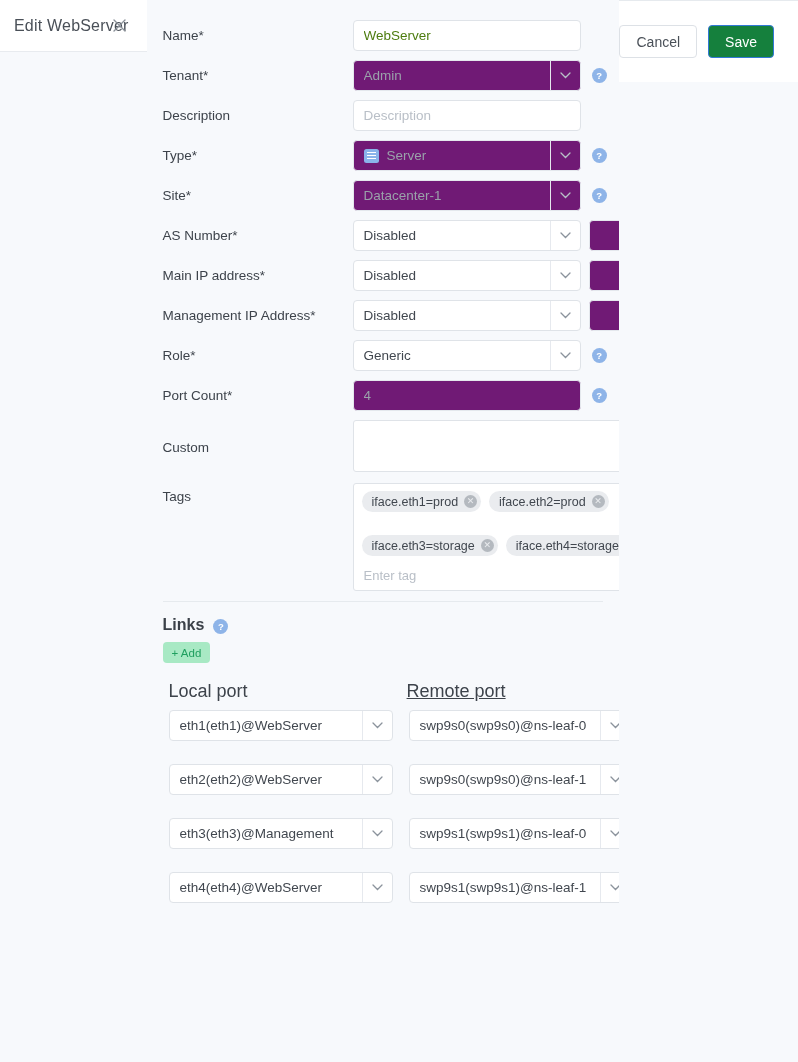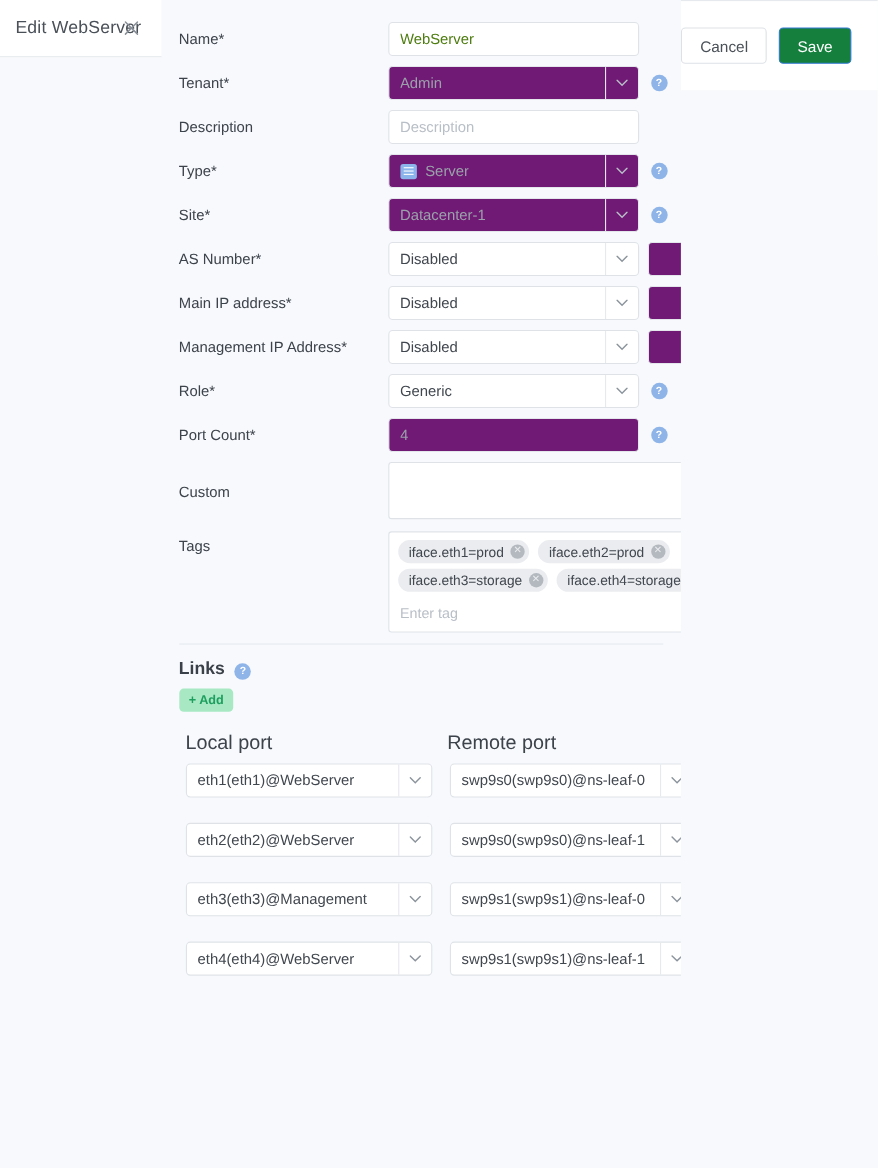--- a/index.html
+++ b/index.html
@@ -121,21 +121,21 @@
     padding: 6px 8px; outline: none; color:#41474f;
   }
 
   
   .tags-box {
     width: 330px; min-height: 92px;
     border: 1px solid #dfe3e8; border-radius: 3px;
     background: #fff; padding: 7px 8px 6px 8px;
     position: relative;
   }
-  .chips { display: flex; flex-wrap: wrap; gap: 5px 8px; }
+  .chips { display: flex; flex-wrap: wrap; gap: 23px 8px; }
   .chip {
     display: inline-flex; align-items: center;
     background: #eaecef; border-radius: 11px;
     height: 21px; padding: 0 4px 0 10px;
     font-size: 12.5px; color: #41474f; white-space: nowrap;
   }
   .chip .x {
     width: 13px; height: 13px; border-radius: 50%;
     background: #b4b9bf; color: #eaecef;
     display: inline-flex; align-items: center; justify-content: center;
@@ -166,29 +166,29 @@
   .links-sec { padding: 14px 16px 0 16px; }
   .links-head { display: flex; align-items: flex-end; }
   .links-title { font-size: 16px; font-weight: 700; color: #3b4149; }
   .links-head .help { margin-left: 9px; }
   .add-btn {
     margin-top: 8px;
     display: inline-flex; align-items: center; justify-content: center;
     background: #a8e9c4; color: #1f9f5f;
     border: none; border-radius: 4px;
     height: 21px; padding: 0 9px;
-    font-size: 11.5px; font-weight: 700;
+    font-size: 11.5px; font-weight: 400;
     font-family: "Liberation Sans", sans-serif;
     cursor: pointer;
   }
 
   .link-cols { display: flex; margin-top: 18px; margin-bottom: 8px; }
   .col-h { font-size: 18px; color: #3d434b; }
   .col-h.local { width: 241px; padding-left: 6px; }
-  .col-h.remote { padding-left: 3px; }
+  .col-h.remote { padding-left: 3px; text-decoration: underline; }
 
   .link-row { display: flex; align-items: center; margin-bottom: 23px; }
   .link-ctl {
     height: 31px; border: 1px solid #dfe3e8; border-radius: 4px;
     background: #fff; display: flex; align-items: center;
     font-size: 13.5px; color: #41474f; padding: 0 10px;
     position: relative;
   }
   .link-ctl.local { width: 224px; min-width: 224px; margin-left: 6px; }
   .link-ctl.remote { width: 222px; min-width: 222px; margin-left: 16px; }

